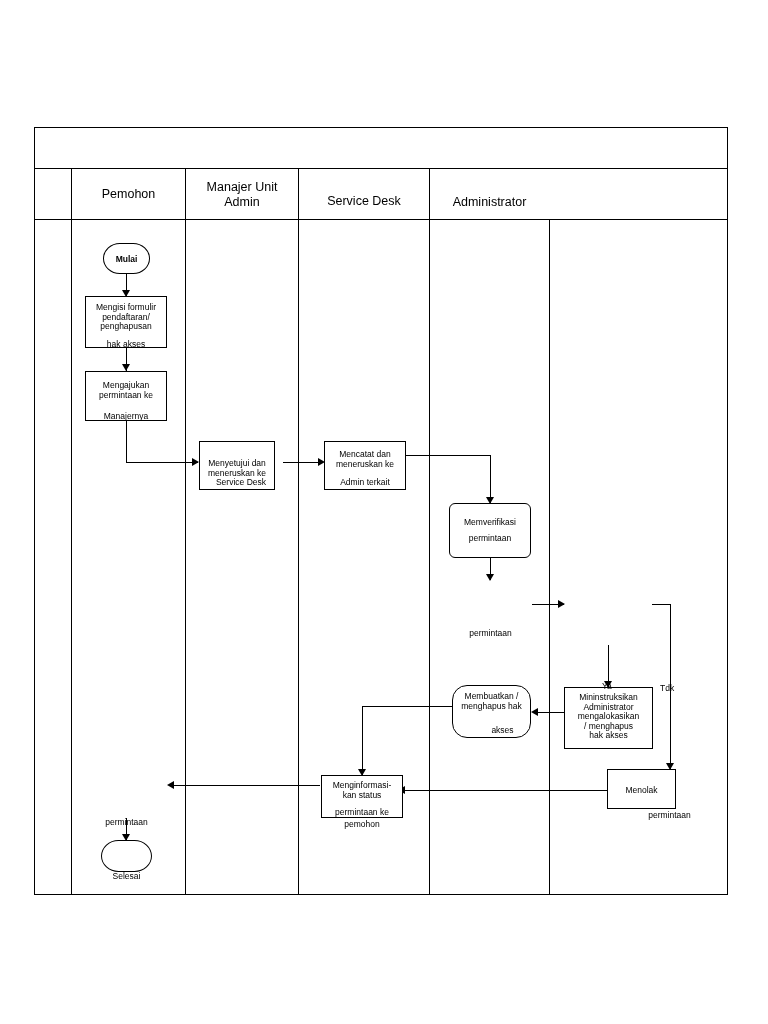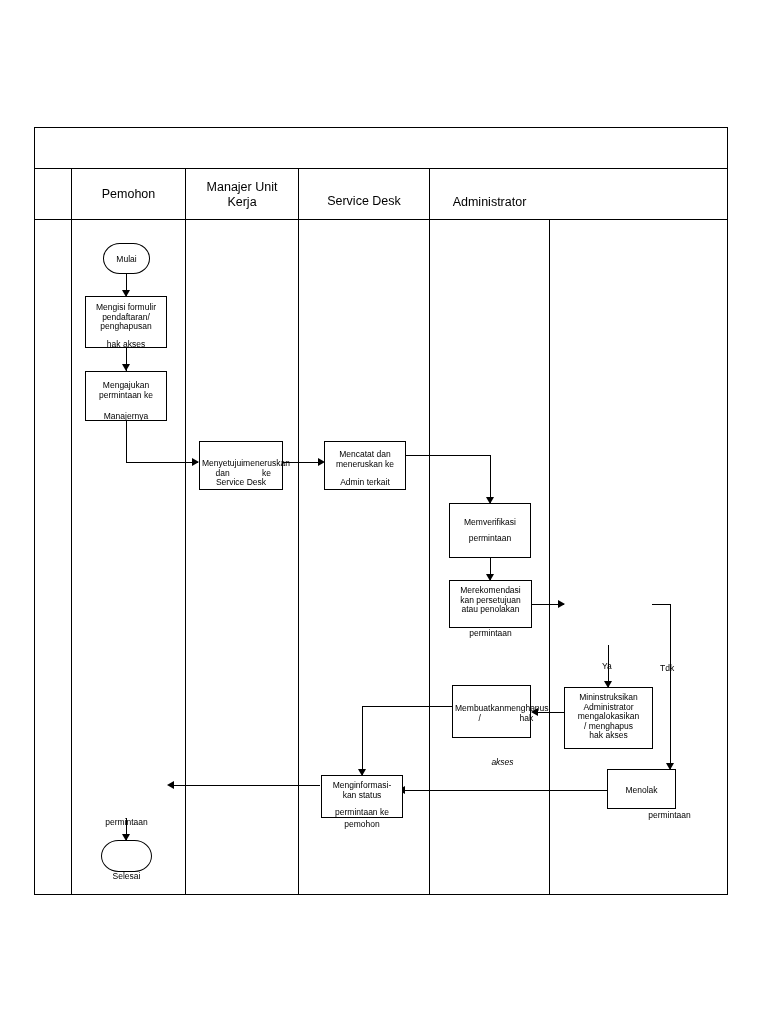--- a/index.html
+++ b/index.html
@@ -39,39 +39,39 @@
 
   
   .ln{position:absolute;background:#000;z-index:2;}
   .lnh{height:1px;}
   .lnv{width:1px;}
   .arr{position:absolute;width:0;height:0;z-index:3;}
   .arr-r{border-top:4px solid transparent;border-bottom:4px solid transparent;border-left:7px solid #000;}
   .arr-l{border-top:4px solid transparent;border-bottom:4px solid transparent;border-right:7px solid #000;}
   .arr-d{border-left:4px solid transparent;border-right:4px solid transparent;border-top:7px solid #000;}
 
-  .elabel{position:absolute;font-size:8.5px;z-index:5;}
+  .elabel{position:absolute;font-size:8.5px;z-index:5;margin-top:20px;}
 </style>
 </head>
 <body>
 
 <div id="sheet">
 
   <div class="frame" id="outer"></div>
 
   <div id="title-bar"></div>
 
   <div id="header-band"></div>
 
   <div class="lane-head" style="left:71px;width:114px;">
     <span>Pemohon</span>
   </div>
   <div class="lane-head" style="left:185px;width:113px;flex-direction:column;">
     <span>Manajer Unit</span>
-    <span>Kerja</span>
+    <span>Admin</span>
   </div>
   <div class="lane-head" style="left:298px;width:131px;padding-top:14px;">
     <span>Service Desk</span>
   </div>
   <div class="lane-head" style="left:429px;width:120px;padding-top:16px;">
     <span>Administrator</span>
   </div>
 
   <div class="lane-body" style="left:71px;width:114px;"></div>
   <div class="lane-body" style="left:185px;width:113px;"></div>
@@ -121,74 +121,69 @@
   <div class="ln lnh" style="left:403px;top:790px;width:232px;"></div>
   <div class="arr arr-l" style="left:398px;top:786px;"></div>
 
   <div class="ln lnh" style="left:172px;top:785px;width:148px;"></div>
   <div class="arr arr-l" style="left:167px;top:781px;"></div>
 
   <div class="ln lnv" style="left:126px;top:818px;height:22px;"></div>
   <div class="arr arr-d" style="left:122px;top:834px;"></div>
 
   <div class="term" style="left:103px;top:243px;width:47px;height:31px;">
-    <span style="">Mulai</span>
+    <span style="font-weight:bold;">Mulai</span>
   </div>
 
   <div class="box" style="left:85px;top:296px;width:82px;height:52px;flex-direction:column;justify-content:flex-start;padding-top:6px;">
     <span>Mengisi formulir</span>
     <span>pendaftaran/</span>
     <span>penghapusan</span>
   </div>
   <div class="otxt" style="left:85px;top:340px;width:82px;">hak akses</div>
 
   <div class="box" style="left:85px;top:371px;width:82px;height:50px;flex-direction:column;justify-content:flex-start;padding-top:9px;">
     <span>Mengajukan</span>
     <span>permintaan ke</span>
   </div>
   <div class="otxt" style="left:85px;top:412px;width:82px;">Manajernya</div>
 
-  <div class="box" style="left:199px;top:441px;width:84px;height:49px;flex-direction:row;justify-content:space-between;padding-top:8px;">
+  <div class="box" style="left:199px;top:441px;width:76px;height:49px;flex-direction:column;justify-content:center;padding-top:8px;">
     <span>Menyetujui dan</span>
     <span>meneruskan ke</span>
   </div>
   <div class="otxt" style="left:199px;top:478px;width:84px;">Service Desk</div>
 
   <div class="box" style="left:324px;top:441px;width:82px;height:49px;flex-direction:column;justify-content:flex-start;padding-top:8px;">
     <span>Mencatat dan</span>
     <span>meneruskan ke</span>
   </div>
   <div class="otxt" style="left:324px;top:478px;width:82px;">Admin terkait</div>
 
-  <div class="box" style="left:449px;top:503px;width:82px;height:55px;flex-direction:column;justify-content:center;">
+  <div class="box" style="left:449px;top:503px;width:82px;height:55px;flex-direction:column;justify-content:center;border-radius:6px;">
     <span>Memverifikasi</span>
     <span style="margin-top:6px;">permintaan</span>
   </div>
 
-  <div class="box" style="left:449px;top:580px;width:83px;height:48px;flex-direction:column;justify-content:flex-start;padding-top:5px;">
-    <span>Merekomendasi</span>
-    <span>kan persetujuan</span>
-    <span>atau penolakan</span>
-  </div>
   <div class="otxt" style="left:449px;top:629px;width:83px;">permintaan</div>
 
 
   <div class="box" style="left:564px;top:687px;width:89px;height:62px;flex-direction:column;justify-content:flex-start;padding-top:5px;">
     <span>Mininstruksikan</span>
     <span>Administrator</span>
     <span>mengalokasikan</span>
     <span>/ menghapus</span>
     <span>hak akses</span>
   </div>
 
-  <div class="box" style="left:452px;top:685px;width:79px;height:53px;flex-direction:row;justify-content:flex-start;padding-top:6px;">
+  <div class="box" style="left:452px;top:685px;width:79px;height:53px;flex-direction:column;justify-content:flex-start;padding-top:6px;border-radius:15px;">
     <span>Membuatkan /</span>
     <span>menghapus hak</span>
   </div>
-  <div class="otxt" style="left:452px;top:758px;width:101px;font-style:italic;">akses</div>
+  <div class="otxt" style="left:452px;top:726px;width:101px;">akses</div>
 
   <div class="box" style="left:607px;top:769px;width:69px;height:40px;flex-direction:column;justify-content:center;padding-top:6px;">
     <span>Menolak</span>
   </div>
   <div class="otxt" style="left:635px;top:811px;width:69px;">permintaan</div>
 
   <div class="box" style="left:321px;top:775px;width:82px;height:43px;flex-direction:column;justify-content:flex-start;padding-top:5px;">
     <span>Menginformasi-</span>
     <span>kan status</span>
   </div>

